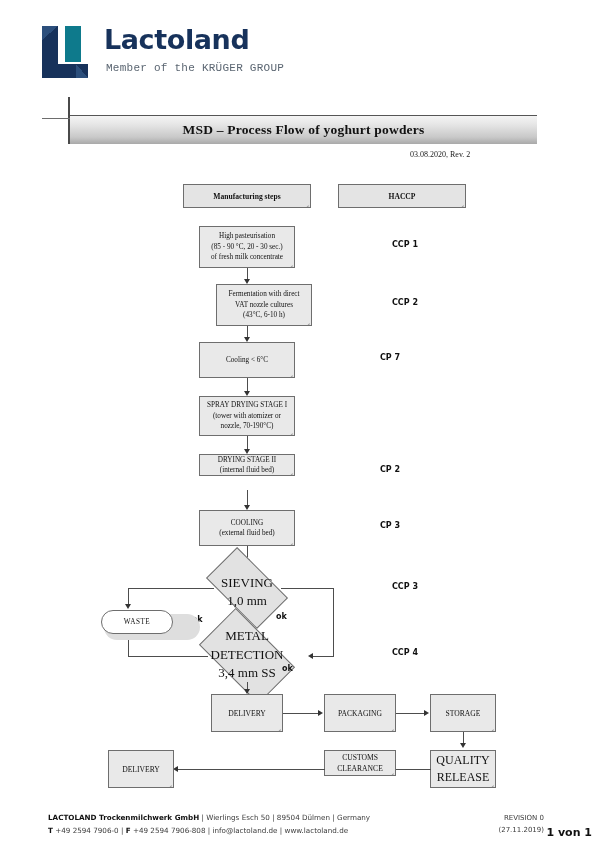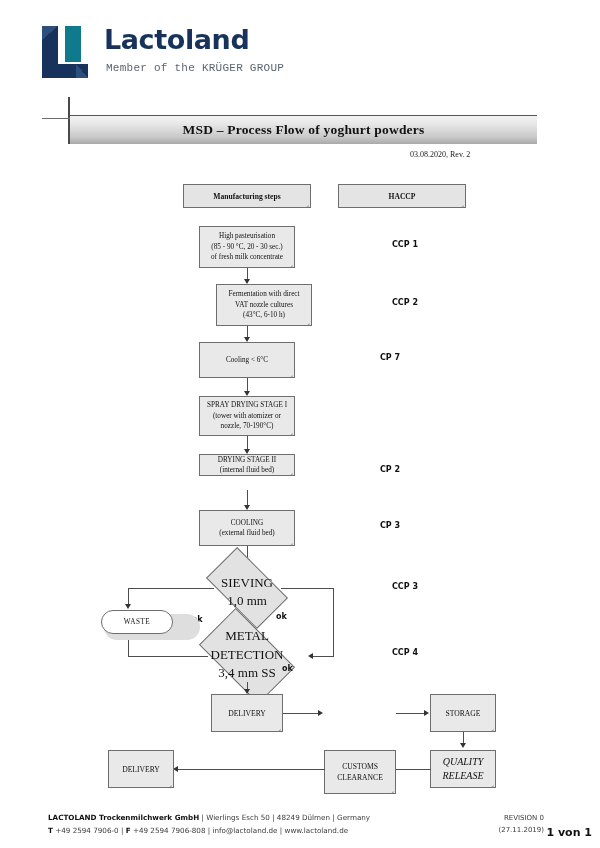--- a/index.html
+++ b/index.html
@@ -320,61 +320,65 @@
     <div class="arrow-d" style="left:243.5px;top:689px;"></div>
     <div class="edge-label" style="left:282px;top:664px;">ok</div>
 
     <div class="shadow-box" style="left:211px;top:694px;width:72px;height:38px;">
       <span class="txt" style="font-size:7.6px;">DELIVERY</span>
       <span class="fold"></span>
     </div>
     <div class="ln ln-h" style="left:283px;top:713px;width:36px;"></div>
     <div class="arrow-r" style="left:318px;top:709.5px;"></div>
 
+    <div class="shadow-box" style="left:324px;top:694px;width:72px;height:38px;">
+      <span class="txt" style="font-size:7.6px;">PACKAGING</span>
+      <span class="fold"></span>
+    </div>
     <div class="ln ln-h" style="left:396px;top:713px;width:29px;"></div>
     <div class="arrow-r" style="left:424px;top:709.5px;"></div>
 
     <div class="shadow-box" style="left:430px;top:694px;width:66px;height:38px;">
       <span class="txt" style="font-size:7.6px;">STORAGE</span>
       <span class="fold"></span>
     </div>
     <div class="ln ln-v" style="left:463px;top:732px;height:14px;"></div>
     <div class="arrow-d" style="left:459.5px;top:743px;"></div>
 
     <div class="shadow-box" style="left:430px;top:750px;width:66px;height:38px;">
-      <span class="txt" style="font-size:10px;font-style:italic;">
+      <span class="txt" style="font-size:12px;">
         <span>QUALITY</span><br>
         <span>RELEASE</span>
       </span>
       <span class="fold"></span>
     </div>
     <div class="ln ln-h" style="left:396px;top:769px;width:35px;"></div>
     <div class="arrow-l" style="left:391px;top:765.5px;"></div>
 
-    <div class="shadow-box" style="left:324px;top:750px;width:72px;height:44px;">
+    <div class="shadow-box" style="left:324px;top:750px;width:72px;height:26px;">
       <span class="txt" style="font-size:7.6px;">
         <span>CUSTOMS</span><br>
         <span>CLEARANCE</span>
       </span>
       <span class="fold"></span>
     </div>
     <div class="ln ln-h" style="left:178px;top:769px;width:147px;"></div>
     <div class="arrow-l" style="left:173px;top:765.5px;"></div>
 
     <div class="shadow-box" style="left:108px;top:750px;width:66px;height:38px;">
       <span class="txt" style="font-size:7.6px;">DELIVERY</span>
       <span class="fold"></span>
     </div>
 
   </div>
 
   <div id="footer">
     <div id="footer-left">
       <div>
-        <b>LACTOLAND Trockenmilchwerk GmbH</b><span> | Wierlings Esch 50 | 48249 Dülmen | Germany</span>
+        <b>LACTOLAND Trockenmilchwerk GmbH</b><span> | Wierlings Esch 50 | 89504 Dülmen | Germany</span>
       </div>
       <div>
         <b>T</b><span> +49 2594 7906-0 | </span><b>F</b><span> +49 2594 7906-808 | info@lactoland.de | www.lactoland.de</span>
       </div>
     </div>
     <div id="footer-right">
       <div>REVISION 0</div>
       <div>(27.11.2019)</div>
     </div>
     <div id="page-num">1 von 1</div>

